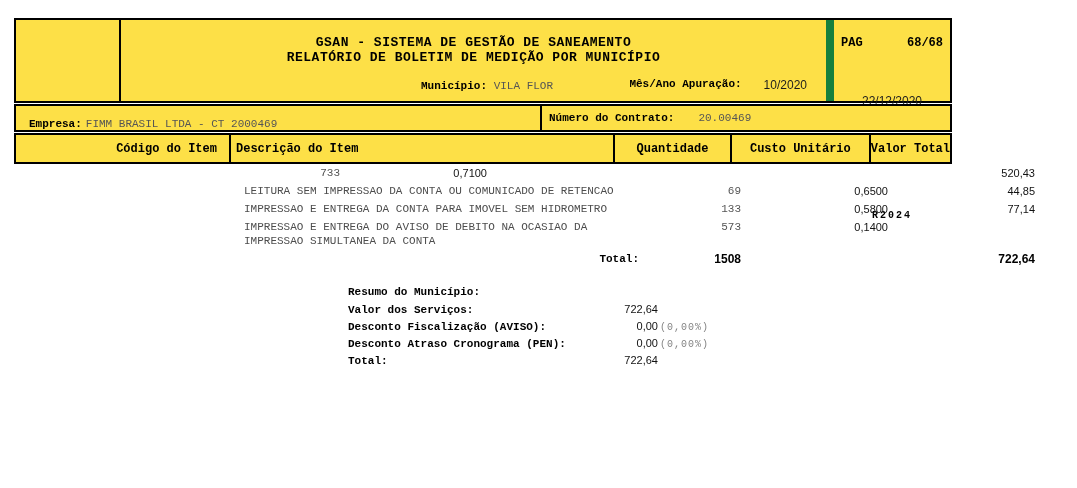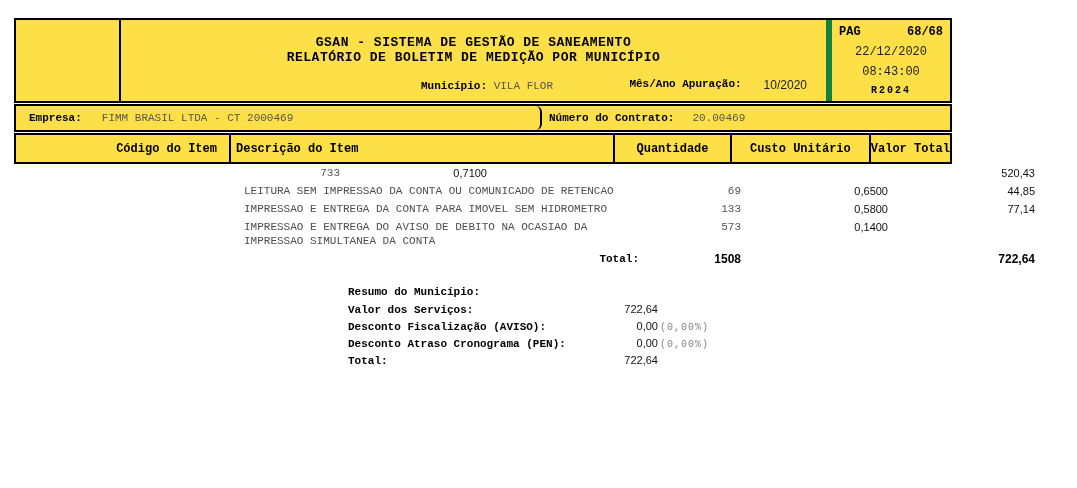--- a/index.html
+++ b/index.html
@@ -18,29 +18,29 @@
   .header-band { top:18px; height:85px; display:flex; }
   .logo-box { width:105px; border-right:2px solid #000; }
   .header-center { flex:1; position:relative; }
   .titles { text-align:center; padding-top:15px; }
   .title-line { font-weight:bold; font-size:13px; line-height:15px; letter-spacing:0.5px; white-space:pre; }
   .muni-group { position:absolute; left:300px; bottom:9px; font-size:11px; white-space:nowrap; }
   .mesano-group { position:absolute; right:19px; bottom:9px; font-size:11px; white-space:nowrap; display:flex; gap:22px; }
   .lbl { font-weight:bold; color:#000; }
   .val-mono { color:#555; }
   .val-sans { font-family:"Liberation Sans","DejaVu Sans",sans-serif; color:#1c1c1c; font-size:12px; }
-  .pag-box { width:124px; border-left:6px solid #15803d; display:flex; flex-direction:column; justify-content:space-between; padding:5px 7px; }
+  .pag-box { width:124px; border-left:8px solid #15803d; display:flex; flex-direction:column; justify-content:space-between; padding:16px 7px;gap:44px; }
   .pag-line { display:flex; justify-content:space-between; font-weight:bold; font-size:12px; }
-  .pag-date, .pag-time { text-align:center; font-family:Liberation Mono, monospace; font-size:12px; color:#1c1c1c; }
+  .pag-date, .pag-time { text-align:center; font-family:Liberation Sans, sans-serif; font-size:12px; color:#1c1c1c; }
   .pag-code { text-align:center; font-weight:bold; font-size:10px; letter-spacing:2px; }
 
   
   .empresa-band { top:104px; height:28px; display:flex; align-items:stretch; font-size:11px; }
-  .empresa-cell { width:526px; border-right:2px solid #000; display:flex; align-items:center; padding-left:13px; gap:20px;border-radius:6px; }
-  .contrato-cell { flex:1; display:flex; align-items:center; padding-left:7px; gap:18px; }
+  .empresa-cell { width:526px; border-right:2px solid #000; display:flex; align-items:flex-end; padding-left:13px; gap:4px; }
+  .contrato-cell { flex:1; display:flex; align-items:center; padding-left:7px; gap:24px; }
 
   
   .thead-band { top:133px; height:31px; display:flex; font-weight:bold; font-size:12px; }
   .th { display:flex; align-items:center; border-right:2px solid #000; white-space:nowrap; }
   .th:last-child { border-right:none; }
   .th-codigo { width:224px; justify-content:flex-end; padding-right:12px; }
   .th-desc   { width:401px; justify-content:flex-start; padding-left:5px; }
   .th-qtd    { width:122px; justify-content:center; }
   .th-custo  { width:145px; justify-content:center; }
   .th-valor  { flex:1; justify-content:center; }

